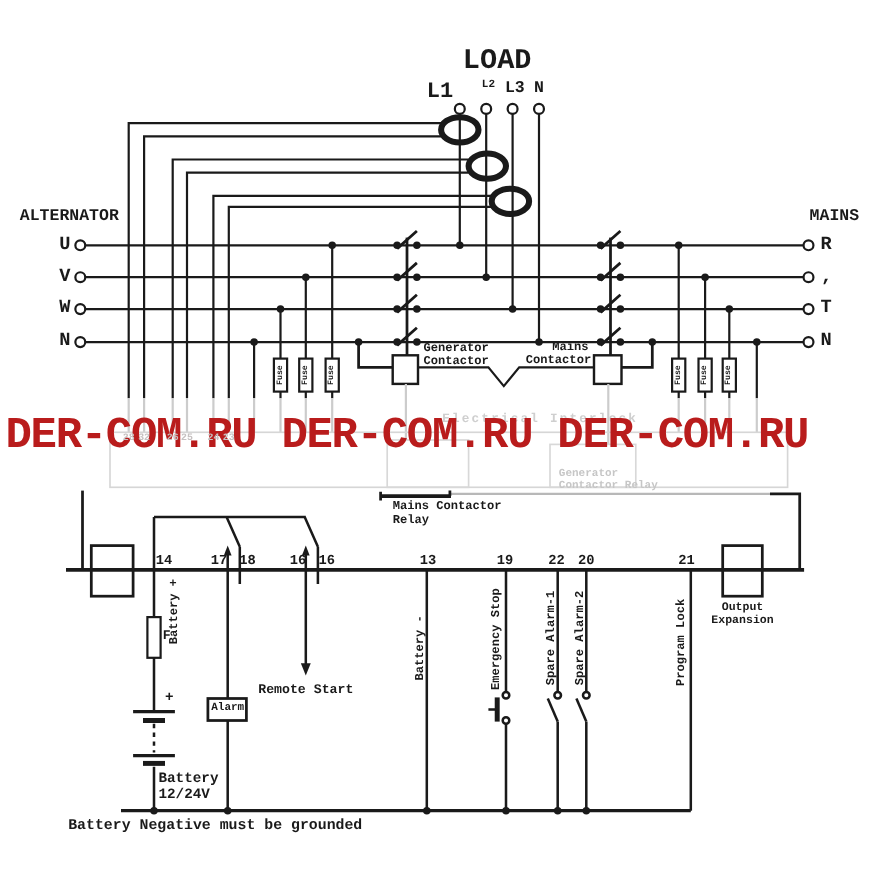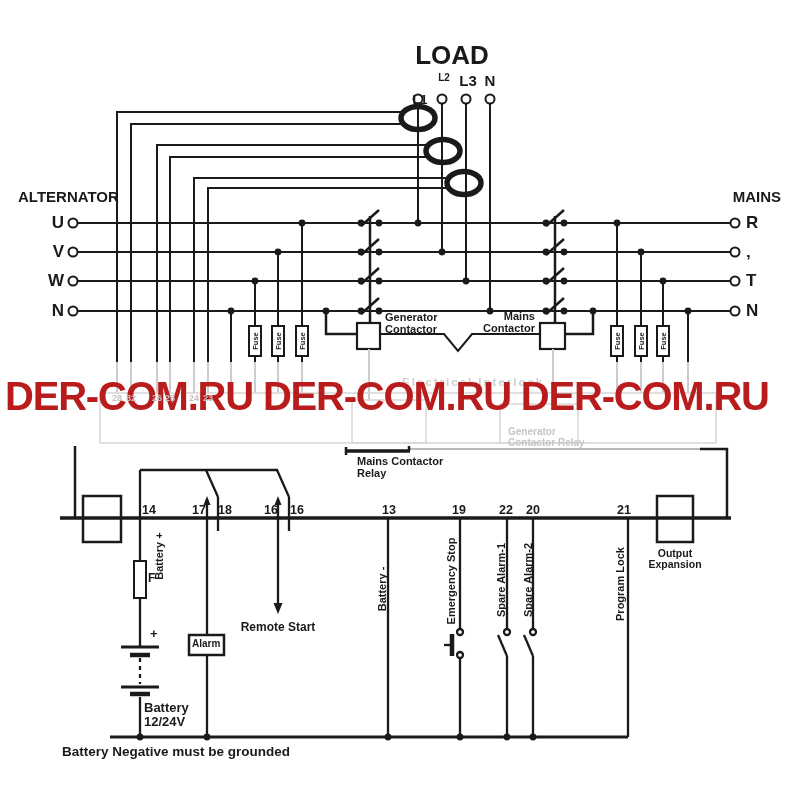--- a/index.html
+++ b/index.html
@@ -1,17 +1,17 @@
 <!DOCTYPE html>
 <html><head>
 <meta charset="utf-8">
 <style>
   html,body{margin:0;padding:0;background:#fff;}
   #screen{position:relative;width:800px;height:800px;background:#ffffff;overflow:hidden;
-          font-family:Liberation Sans, sans-serif;color:#1a1a1a;}
+          font-family:Liberation Mono, monospace;color:#1a1a1a;}
   #wires{position:absolute;left:0;top:0;}
   .lbl{position:absolute;font-weight:bold;color:#1a1a1a;white-space:pre-line;line-height:1.05;}
   .ctr{transform:translate(-50%,0);white-space:nowrap;}
   .rot{transform:translate(-50%,-50%) rotate(-90deg);white-space:nowrap;font-size:11px;}
   .num{font-size:12.5px;transform:translate(-50%,0);}
   .ghost{color:#c6c1c1;}
   .wm{position:absolute;left:5px;top:374px;font-size:40px;font-weight:bold;color:#b91c1c;
       letter-spacing:-1.2px;white-space:nowrap;}
   .fusetxt{font-size:7.5px;transform:translate(-50%,-50%) rotate(-90deg);position:absolute;
            font-weight:bold;white-space:nowrap;}
@@ -200,21 +200,21 @@
           <circle cx="207" cy="737" r="3.4"></circle>
           <circle cx="388" cy="737" r="3.4"></circle>
       <circle cx="460" cy="737" r="3.4"></circle>
           <circle cx="507" cy="737" r="3.4"></circle>
           <circle cx="533" cy="737" r="3.4"></circle>
     </g>
   </g>
 </svg>
 
 <div class="lbl ctr" style="left:452px;top:42px;font-size:26px;">LOAD</div>
-<div class="lbl ctr" style="left:420px;top:73px;font-size:13px;margin-top:20px;">L1</div>
+<div class="lbl ctr" style="left:400px;top:73px;font-size:20px;">L1</div>
 <div class="lbl ctr" style="left:444px;top:73px;font-size:10px;">L2</div>
 <div class="lbl ctr" style="left:468px;top:73px;font-size:15px;">L3</div>
 <div class="lbl ctr" style="left:490px;top:73px;font-size:15px;">N</div>
 
 <div class="lbl" style="left:18px;top:189px;font-size:15px;">ALTERNATOR</div>
 <div class="lbl" style="left:24px;top:214px;width:40px;text-align:right;font-size:17px;">U</div>
 <div class="lbl" style="left:24px;top:243px;width:40px;text-align:right;font-size:17px;">V</div>
 <div class="lbl" style="left:24px;top:272px;width:40px;text-align:right;font-size:17px;">W</div>
 <div class="lbl" style="left:24px;top:302px;width:40px;text-align:right;font-size:17px;">N</div>
 

